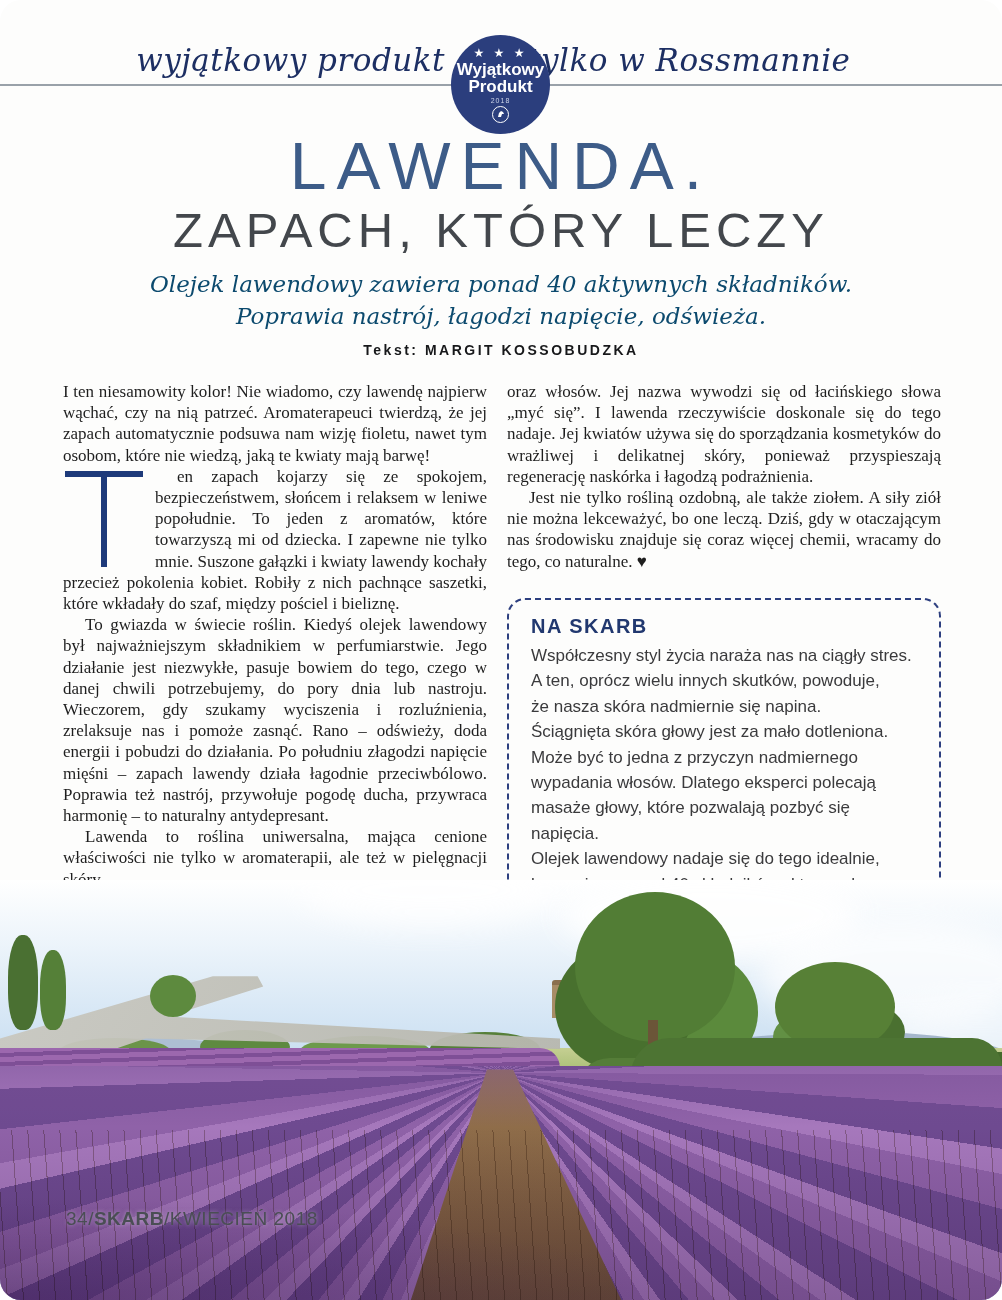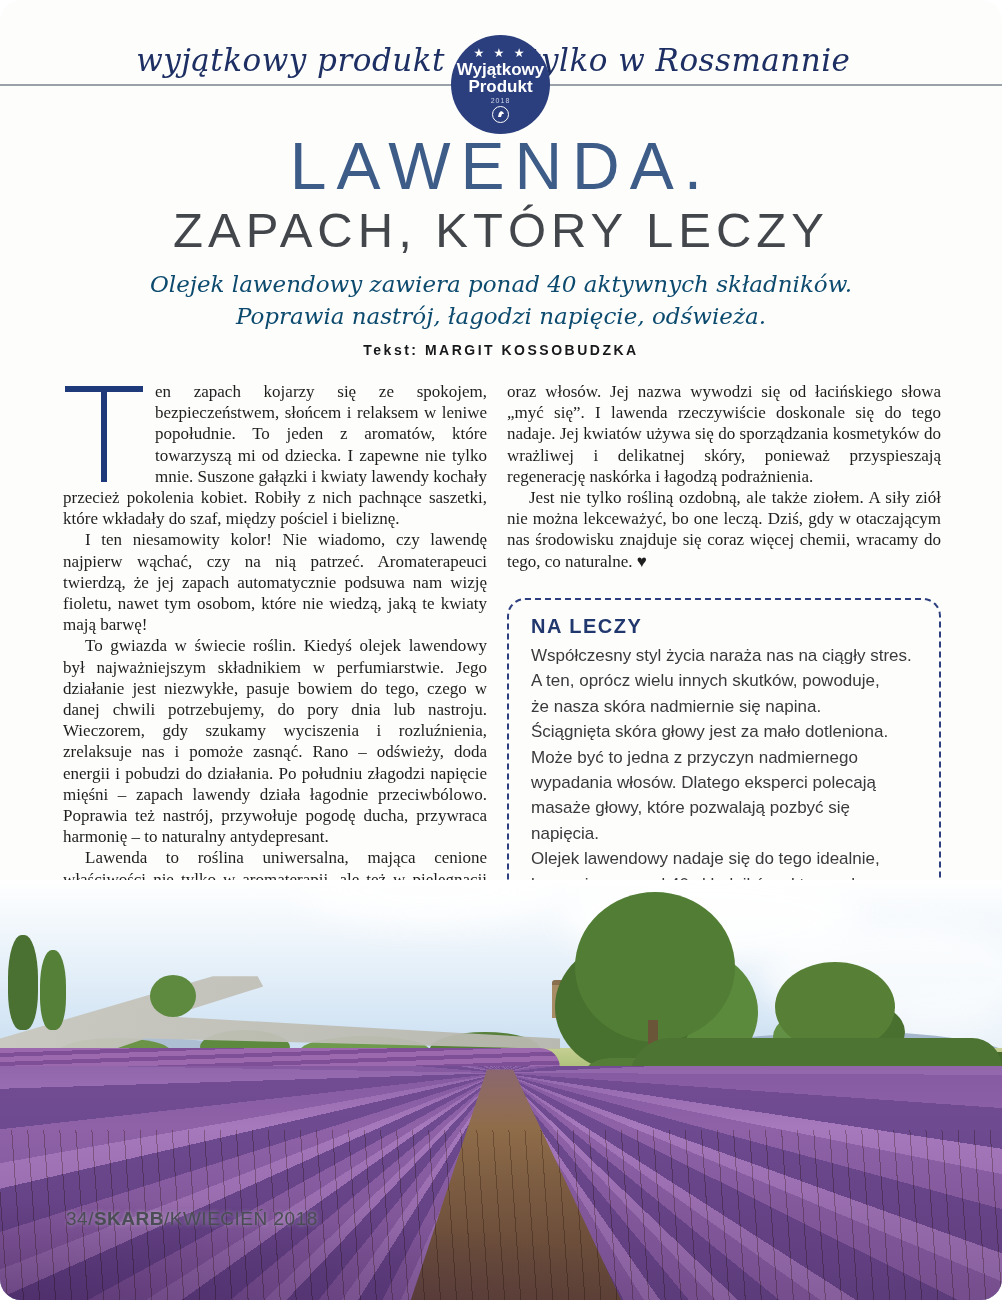--- a/index.html
+++ b/index.html
@@ -121,40 +121,40 @@
     </div>
   </div>
 
   <div class="title-main">LAWENDA.</div>
   <div class="title-sub">ZAPACH, KTÓRY LECZY</div>
   <div class="lede">Olejek lawendowy zawiera ponad 40 aktywnych składników.
 Poprawia nastrój, łagodzi napięcie, odświeża.</div>
   <div class="byline">Tekst: MARGIT KOSSOBUDZKA</div>
 
   <div class="col col-left">
+    <p>I ten niesamowity kolor! Nie wiadomo, czy lawendę najpierw wąchać, czy na nią patrzeć. Aromaterapeuci twierdzą, że jej zapach automatycznie podsuwa nam wizję fioletu, nawet tym osobom, które nie wiedzą, jaką te kwiaty mają barwę!</p>
     <p>
       <span class="dropcap">
           <svg width="86" height="100" viewBox="0 0 86 100">
             <rect x="2" y="2" width="78" height="6" fill="#1e3a7a"></rect>
             <rect x="38" y="2" width="6" height="96" fill="#1e3a7a"></rect>
           </svg>
         </span>
       <span>en zapach kojarzy się ze spokojem, bezpieczeństwem, słońcem i relaksem w leniwe popołudnie. To jeden z aromatów, które towarzyszą mi od dziecka. I zapewne nie tylko mnie. Suszone gałązki i kwiaty lawendy kochały przecież pokolenia kobiet. Robiły z nich pachnące saszetki, które wkładały do szaf, między pościel i bieliznę.</span>
     </p>
-    <p>I ten niesamowity kolor! Nie wiadomo, czy lawendę najpierw wąchać, czy na nią patrzeć. Aromaterapeuci twierdzą, że jej zapach automatycznie podsuwa nam wizję fioletu, nawet tym osobom, które nie wiedzą, jaką te kwiaty mają barwę!</p>
     <p>To gwiazda w świecie roślin. Kiedyś olejek lawendowy był najważniejszym składnikiem w perfumiarstwie. Jego działanie jest niezwykłe, pasuje bowiem do tego, czego w danej chwili potrzebujemy, do pory dnia lub nastroju. Wieczorem, gdy szukamy wyciszenia i rozluźnienia, zrelaksuje nas i pomoże zasnąć. Rano – odświeży, doda energii i pobudzi do działania. Po południu złagodzi napięcie mięśni – zapach lawendy działa łagodnie przeciwbólowo. Poprawia też nastrój, przywołuje pogodę ducha, przywraca harmonię – to naturalny antydepresant.</p>
     <p>Lawenda to roślina uniwersalna, mająca cenione właściwości nie tylko w aromaterapii, ale też w pielęgnacji skóry</p>
   </div>
 
   <div class="col col-right">
     <p>oraz włosów. Jej nazwa wywodzi się od łacińskiego słowa „myć się”. I lawenda rzeczywiście doskonale się do tego nadaje. Jej kwiatów używa się do sporządzania kosmetyków do wrażliwej i delikatnej skóry, ponieważ przyspieszają regenerację naskórka i łagodzą podrażnienia.</p>
     <p>Jest nie tylko rośliną ozdobną, ale także ziołem. A siły ziół nie można lekceważyć, bo one leczą. Dziś, gdy w otaczającym nas środowisku znajduje się coraz więcej chemii, wracamy do tego, co naturalne. ♥</p>
 
     <div class="nerwy">
-      <div class="nerwy-title">NA LECZY</div>
+      <div class="nerwy-title">NA SKARB</div>
       <div class="nerwy-text">Współczesny styl życia naraża nas na ciągły stres.
 A ten, oprócz wielu innych skutków, powoduje,
 że nasza skóra nadmiernie się napina.
 Ściągnięta skóra głowy jest za mało dotleniona.
 Może być to jedna z przyczyn nadmiernego
 wypadania włosów. Dlatego eksperci polecają
 masaże głowy, które pozwalają pozbyć się napięcia.
 Olejek lawendowy nadaje się do tego idealnie,
 bo zawiera ponad 40 składników aktywnych.
 Ma działanie łagodzące, odkażające, rozkurczające

